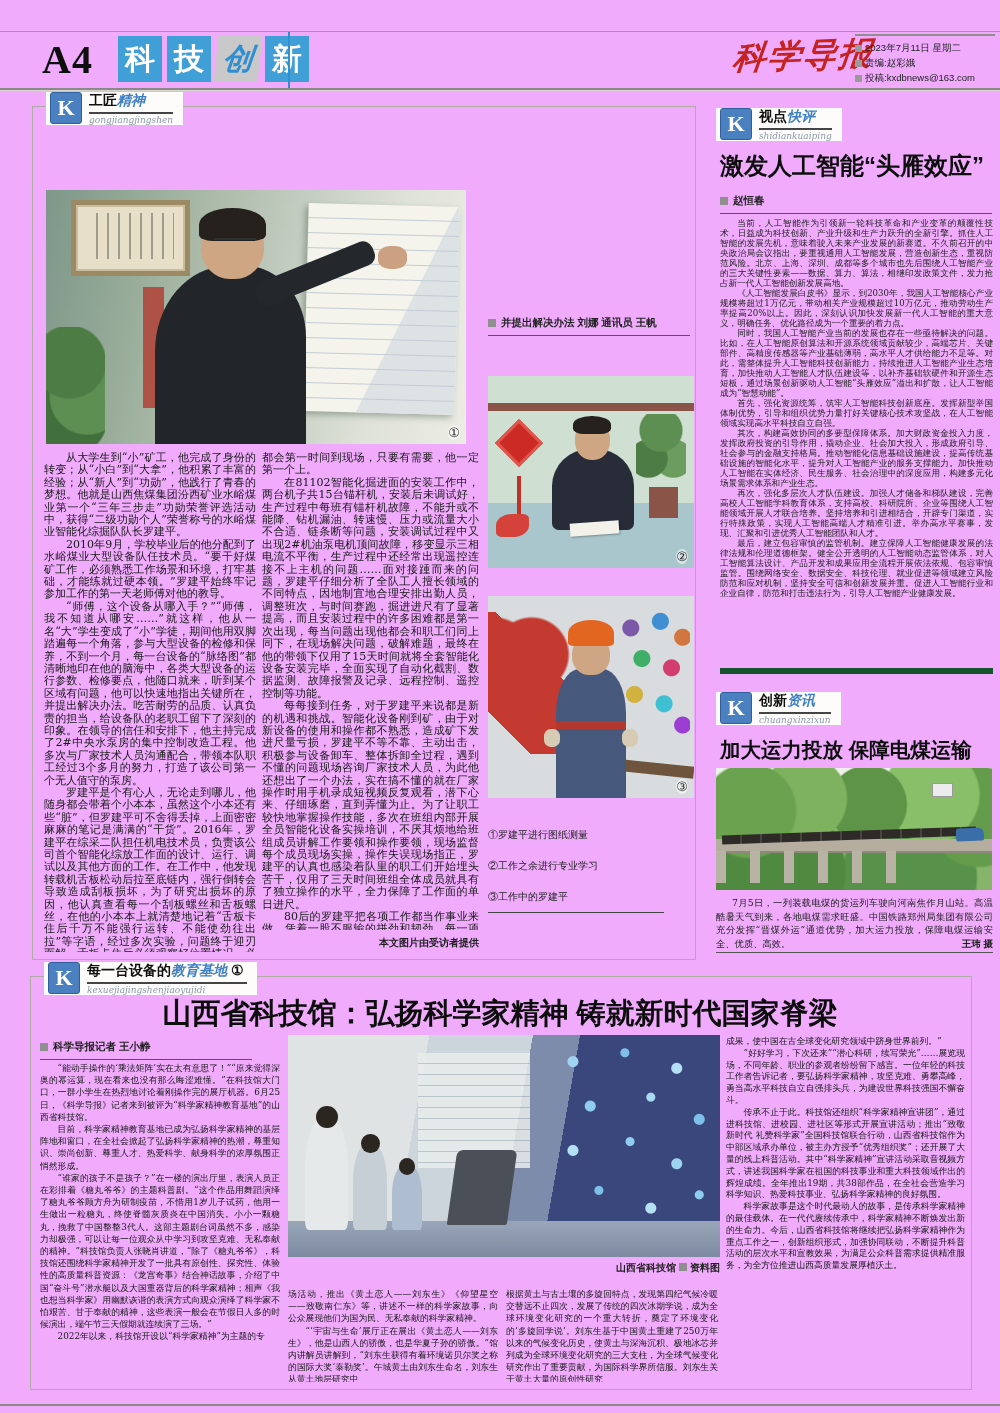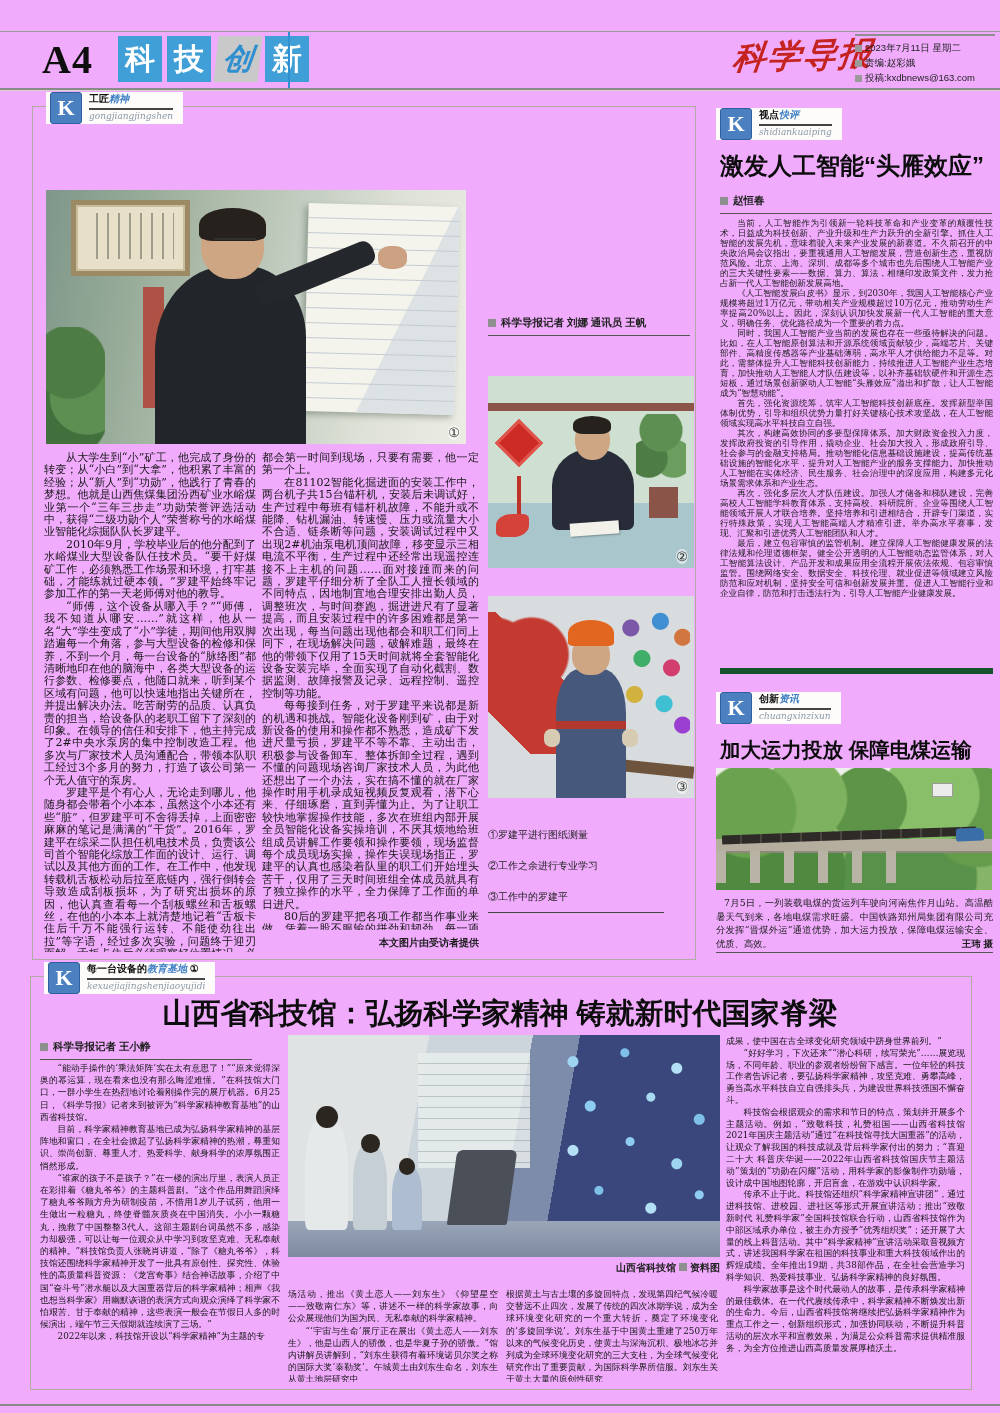--- a/index.html
+++ b/index.html
@@ -26,21 +26,21 @@
   .head-info .sq{width:7px;height:7px;background:#9a9a9a;margin-right:3px;flex:0 0 auto;}
   .head-info .row:last-child{border-bottom:1.5px solid #333;padding-bottom:3px;}
   .header-rule{left:0;top:88px;width:1000px;height:2px;background:#8a8a8a;border-bottom:1px solid #d8d5cf;}
 
   
   .badge{display:flex;align-items:flex-start;background:#fdfcfa;padding:0 10px 0 4px;}
   .kbox{width:30px;height:30px;background:#4a80c0;border:1px solid #2f5f9e;border-radius:3px;
         color:#fff;font-family:"Liberation Serif",serif;font-weight:bold;font-size:22px;
         display:flex;align-items:center;justify-content:center;margin-right:7px;}
   .badge-txt{display:flex;flex-direction:column;}
-  .badge-line{font-family:"Liberation Sans",sans-serif;font-size:10px;font-weight:bold;color:#111;
+  .badge-line{font-family:"Liberation Sans",sans-serif;font-size:14px;font-weight:bold;color:#111;
               border-bottom:2px solid #444;padding:0 4px 2px 0;white-space:nowrap;}
   .badge-line .blue{color:#3f7fc4;font-style:italic;font-family:"DejaVu Serif",serif;}
   .badge-pinyin{font-family:"DejaVu Serif",serif;font-style:italic;font-size:9px;color:#8b9aa8;
                 padding-top:1px;}
 
   
   .main-box{left:32px;top:106px;width:662px;height:852px;border:1px solid #b0aca4;}
   .main-badge{left:46px;top:92px;}
   .main-title{left:40px;top:138px;width:646px;text-align:center;
               font-family:"Liberation Sans",sans-serif;font-weight:900;font-size:41px;
@@ -195,21 +195,21 @@
   .vp-author{left:720px;top:194px;width:272px;}
   .vp-body{left:720px;top:218px;width:273px;height:446px;font-size:8.6px;line-height:10px;
            text-align:justify;overflow:hidden;border-bottom:6px solid #14532d;padding-bottom:4px;}
   .vp-body p{margin:0;text-indent:2em;}
 
   .nw-badge{left:716px;top:692px;}
   .nw-title{left:720px;top:736px;width:276px;font-family:"Liberation Sans",sans-serif;
             font-weight:900;font-size:20.5px;color:#0d0d0d;white-space:nowrap;}
   .nw-caption{left:716px;top:896px;width:277px;font-size:9.3px;line-height:13.6px;
               text-align:justify;border-bottom:1px solid #555;padding-bottom:2px;}
-  .nw-caption p{margin:8px;text-indent:2em;display:inline;}
+  .nw-caption p{margin:16px;text-indent:2em;display:inline;}
   .nw-credit{font-family:"Liberation Sans",sans-serif;font-weight:bold;float:right;font-size:9.5px;}
 
   
   .bot-box{left:30px;top:976px;width:940px;height:412px;border:1px solid #b0aca4;}
   .bot-badge{left:44px;top:962px;}
   .bot-title{left:60px;top:994px;width:880px;text-align:center;
              font-family:"Liberation Sans",sans-serif;font-weight:900;font-size:29px;color:#0d0d0d;
              white-space:nowrap;}
   .byline-bot{left:40px;top:1040px;width:212px;}
   .bcol{font-size:8.8px;line-height:12.2px;text-align:justify;overflow:hidden;color:#161616;}
@@ -278,21 +278,21 @@
     <div class="p1-arm"></div>
     <div class="p1-hand"></div>
     <div class="p1-head"></div>
     <div class="p1-hair"></div>
     <div class="p1-glass"></div>
     <div class="ph-label">①</div>
   </div>
 
   <div class="abs byline byline-main">
     <span class="sq"></span>
-    <span>科学导报记者 刘娜 通讯员 王帆</span>
+    <span>并提出解决办法 刘娜 通讯员 王帆</span>
   </div>
 
   <div class="abs photo photo2">
     <div class="p2-trim"></div>
     <div class="p2-knot"></div>
     <div class="p2-tassel"></div>
     <div class="p2-fish"></div>
     <div class="p2-plant"></div>
     <div class="p2-pot"></div>
     <div class="p2-body"></div>
@@ -423,19 +423,18 @@
   <div class="abs bcol bcol2">
     <p class="noind">场活动，推出《黄土恋人——刘东生》《仰望星空——致敬南仁东》等，讲述不一样的科学家故事，向公众展现他们为国为民、无私奉献的科学家精神。</p>
     <p>“‘宇宙与生命’展厅正在展出《黄土恋人——刘东生》，他是山西人的骄傲，也是华夏子孙的骄傲。”馆内讲解员讲解到，“刘东生获得有着环境诺贝尔奖之称的国际大奖‘泰勒奖’。午城黄土由刘东生命名，刘东生从黄土地层研究中</p>
   </div>
   <div class="abs bcol bcol3">
     <p class="noind">根据黄土与古土壤的多旋回特点，发现第四纪气候冷暖交替远不止四次，发展了传统的四次冰期学说，成为全球环境变化研究的一个重大转折，奠定了环境变化的‘多旋回学说’。刘东生基于中国黄土重建了250万年以来的气候变化历史，使黄土与深海沉积、极地冰芯并列成为全球环境变化研究的三大支柱，为全球气候变化研究作出了重要贡献，为国际科学界所信服。刘东生关于黄土大量的原创性研究</p>
   </div>
   <div class="abs bcol bcol4">
     <p class="noind">成果，使中国在古全球变化研究领域中跻身世界前列。”</p>
     <p>“好好学习，下次还来”“潜心科研，续写荣光”……展览现场，不同年龄、职业的参观者纷纷留下感言。一位年轻的科技工作者告诉记者，要弘扬科学家精神，攻坚克难、勇攀高峰，勇当高水平科技自立自强排头兵，为建设世界科技强国不懈奋斗。</p>
-    <p>科技馆会根据观众的需求和节日的特点，策划并开展多个主题活动。例如，“致敬科技，礼赞祖国——山西省科技馆2021年国庆主题活动”通过“在科技馆寻找大国重器”的活动，让观众了解我国的科技成就及背后科学家付出的努力；“喜迎二十大 科普庆华诞——2022年山西省科技馆国庆节主题活动”策划的“功勋在闪耀”活动，用科学家的影像制作功勋墙，设计成中国地图轮廓，开启盲盒，在游戏中认识科学家。</p>
     <p>传承不止于此。科技馆还组织“科学家精神宣讲团”，通过进科技馆、进校园、进社区等形式开展宣讲活动；推出“致敬新时代 礼赞科学家”全国科技馆联合行动，山西省科技馆作为中部区域承办单位，被主办方授予“优秀组织奖”；还开展了大量的线上科普活动。其中“科学家精神”宣讲活动采取音视频方式，讲述我国科学家在祖国的科技事业和重大科技领域作出的辉煌成绩。全年推出19期，共38部作品，在全社会营造学习科学知识、热爱科技事业、弘扬科学家精神的良好氛围。</p>
     <p>科学家故事是这个时代最动人的故事，是传承科学家精神的最佳载体。在一代代赓续传承中，科学家精神不断焕发出新的生命力。今后，山西省科技馆将继续把弘扬科学家精神作为重点工作之一，创新组织形式，加强协同联动，不断提升科普活动的层次水平和宣教效果，为满足公众科普需求提供精准服务，为全方位推进山西高质量发展厚植沃土。</p>
   </div>
 
   <div class="abs footer-rule"></div>
 </div>
 
 </body></html>

